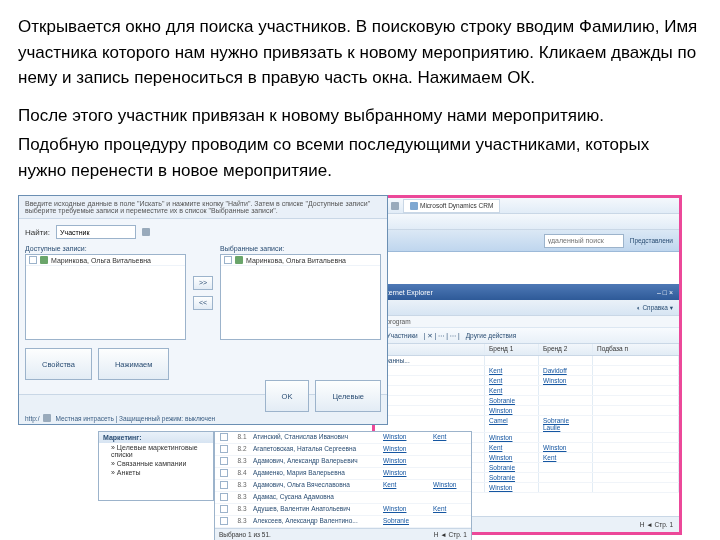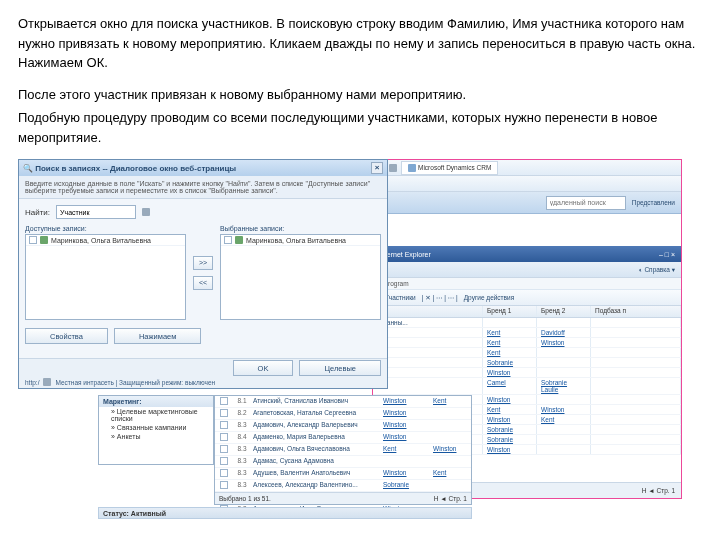--- a/index.html
+++ b/index.html
@@ -1,18 +1,18 @@
 <!DOCTYPE html>
 <html><head>
 <meta charset="utf-8">
 <style>
   * { box-sizing: border-box; }
   body { margin: 0; font-family: Arial, sans-serif; background: #fff; width: 720px; }
   .page { padding: 14px 18px 8px 18px; }
-  .instr { font-size: 13px; line-height: 1.5; color: #000; margin-bottom: 4px; }
+  .instr { font-size: 17px; line-height: 1.5; color: #000; margin-bottom: 4px; }
   .instr-block { margin-bottom: 12px; }
   .shots { position: relative; width: 684px; height: 360px; }
 
   
   .dialog { position: absolute; left: 0; top: 0; width: 370px; height: 230px;
             border: 1px solid #6b8fb3; background: #f2f6fb; font-size: 8px; color: #333; }
   .dlg-title { background: linear-gradient(#d3e4f6,#b5d0ec); height: 16px; padding: 2px 4px;
                display: flex; align-items: center; justify-content: space-between;
                color: #2a4d73; font-weight: bold; }
   .dlg-close { width: 12px; height: 12px; background: #e8eef6; border: 1px solid #94aac2;
@@ -28,32 +28,32 @@
   .dlg-list-label { font-size: 7px; color: #2a4d73; margin-bottom: 2px; }
   .dlg-list { height: 86px; border: 1px solid #9cb3cb; background: #fff; overflow: hidden; }
   .dlg-list-item { display: flex; align-items: center; gap: 3px; padding: 1px 3px;
                    font-size: 7px; border-bottom: 1px solid #eef3f9; }
   .dlg-arrows { width: 22px; display: flex; flex-direction: column; justify-content: center;
                 align-items: center; gap: 6px; }
   .arrow-btn { width: 20px; height: 14px; border: 1px solid #9cb3cb;
                background: linear-gradient(#fdfefe,#e3ecf5); font-size: 7px; color: #2a4d73;
                display:flex; align-items:center; justify-content:center; }
   .dlg-lowbtns { display:flex; gap:6px; margin-top:8px; }
-  .btn { height: 16px; padding: 0 24px; border: 1px solid #9cb3cb;
+  .btn { height: 32px; padding: 0 16px; border: 1px solid #9cb3cb;
          background: linear-gradient(#fdfefe,#e3ecf5); font-size: 7.5px; color: #2a4d73;
          display:inline-flex; align-items:center; }
   .dlg-footer { position: absolute; left:0; right:0; bottom:0; height: 30px;
                 border-top: 1px solid #c9d7e6; background: #eaf1f8; display:flex;
                 flex-direction:column; justify-content:flex-end; padding: 2px 6px; }
   .dlg-okrow { display:flex; justify-content:flex-end; gap:6px; margin-bottom:2px; }
   .dlg-status { font-size: 6.5px; color: #3a5d82; display:flex; align-items:center; gap:4px; }
 
   
   .crm { position:absolute; left: 354px; top: 0; width: 310px; height: 340px;
-         border: 1px solid #ec4899; background: #fff; font-size: 7px; }
+         border: 3px solid #ec4899; background: #fff; font-size: 7px; }
   .titlebar-row { display:flex; align-items:center; height:16px; gap:4px; padding:0 4px;
                   background: linear-gradient(#f4f8fc,#e1ecf7); border-bottom: 1px solid #c9d7e6; }
   .tab { height:14px; padding:0 6px; border:1px solid #c9d7e6; background:#fff; font-size:6.5px;
          display:flex; align-items:center; gap:2px; color:#333; }
   .navbar { background: linear-gradient(#dbe8f5,#bfd6ee); height:22px;
             border-bottom:1px solid #9cb9d8; display:flex; align-items:center; padding:0 6px;
             justify-content:space-between; }
   .nav-right { display:flex; align-items:center; gap:6px; font-size:6.5px; color:#2a4d73; }
   .ie-title { position:absolute; left:0; top:86px; right:0; height:16px;
               background: linear-gradient(#4e79b6,#2e5a98); color:#fff; font-size:7px;
@@ -243,24 +243,20 @@
             </div>
           </div>
       </div>
       <div class="crm-foot">
         <span></span>
         <span>Н ◄ <span>Стр. 1</span></span>
       </div>
     </div>
 
     <div class="dialog">
-      <div class="dlg-title">
-        <span>🔍 <span>Поиск в записях -- Диалоговое окно веб-страницы</span></span>
-        <span class="dlg-close">×</span>
-      </div>
       <div class="dlg-hint">Введите исходные данные в поле "Искать" и нажмите кнопку "Найти". Затем в списке "Доступные записи" выберите требуемые записи и переместите их в список "Выбранные записи".</div>
       <div class="dlg-body">
         <div class="dlg-row">
           <span>Найти:</span>
           <input class="dlg-input" style="width: 80px;" value="Участник">
           <span class="ico g"></span>
         </div>
         <div class="dlg-cols">
           <div class="dlg-list-wrap">
             <div class="dlg-list-label">Доступные записи:</div>

